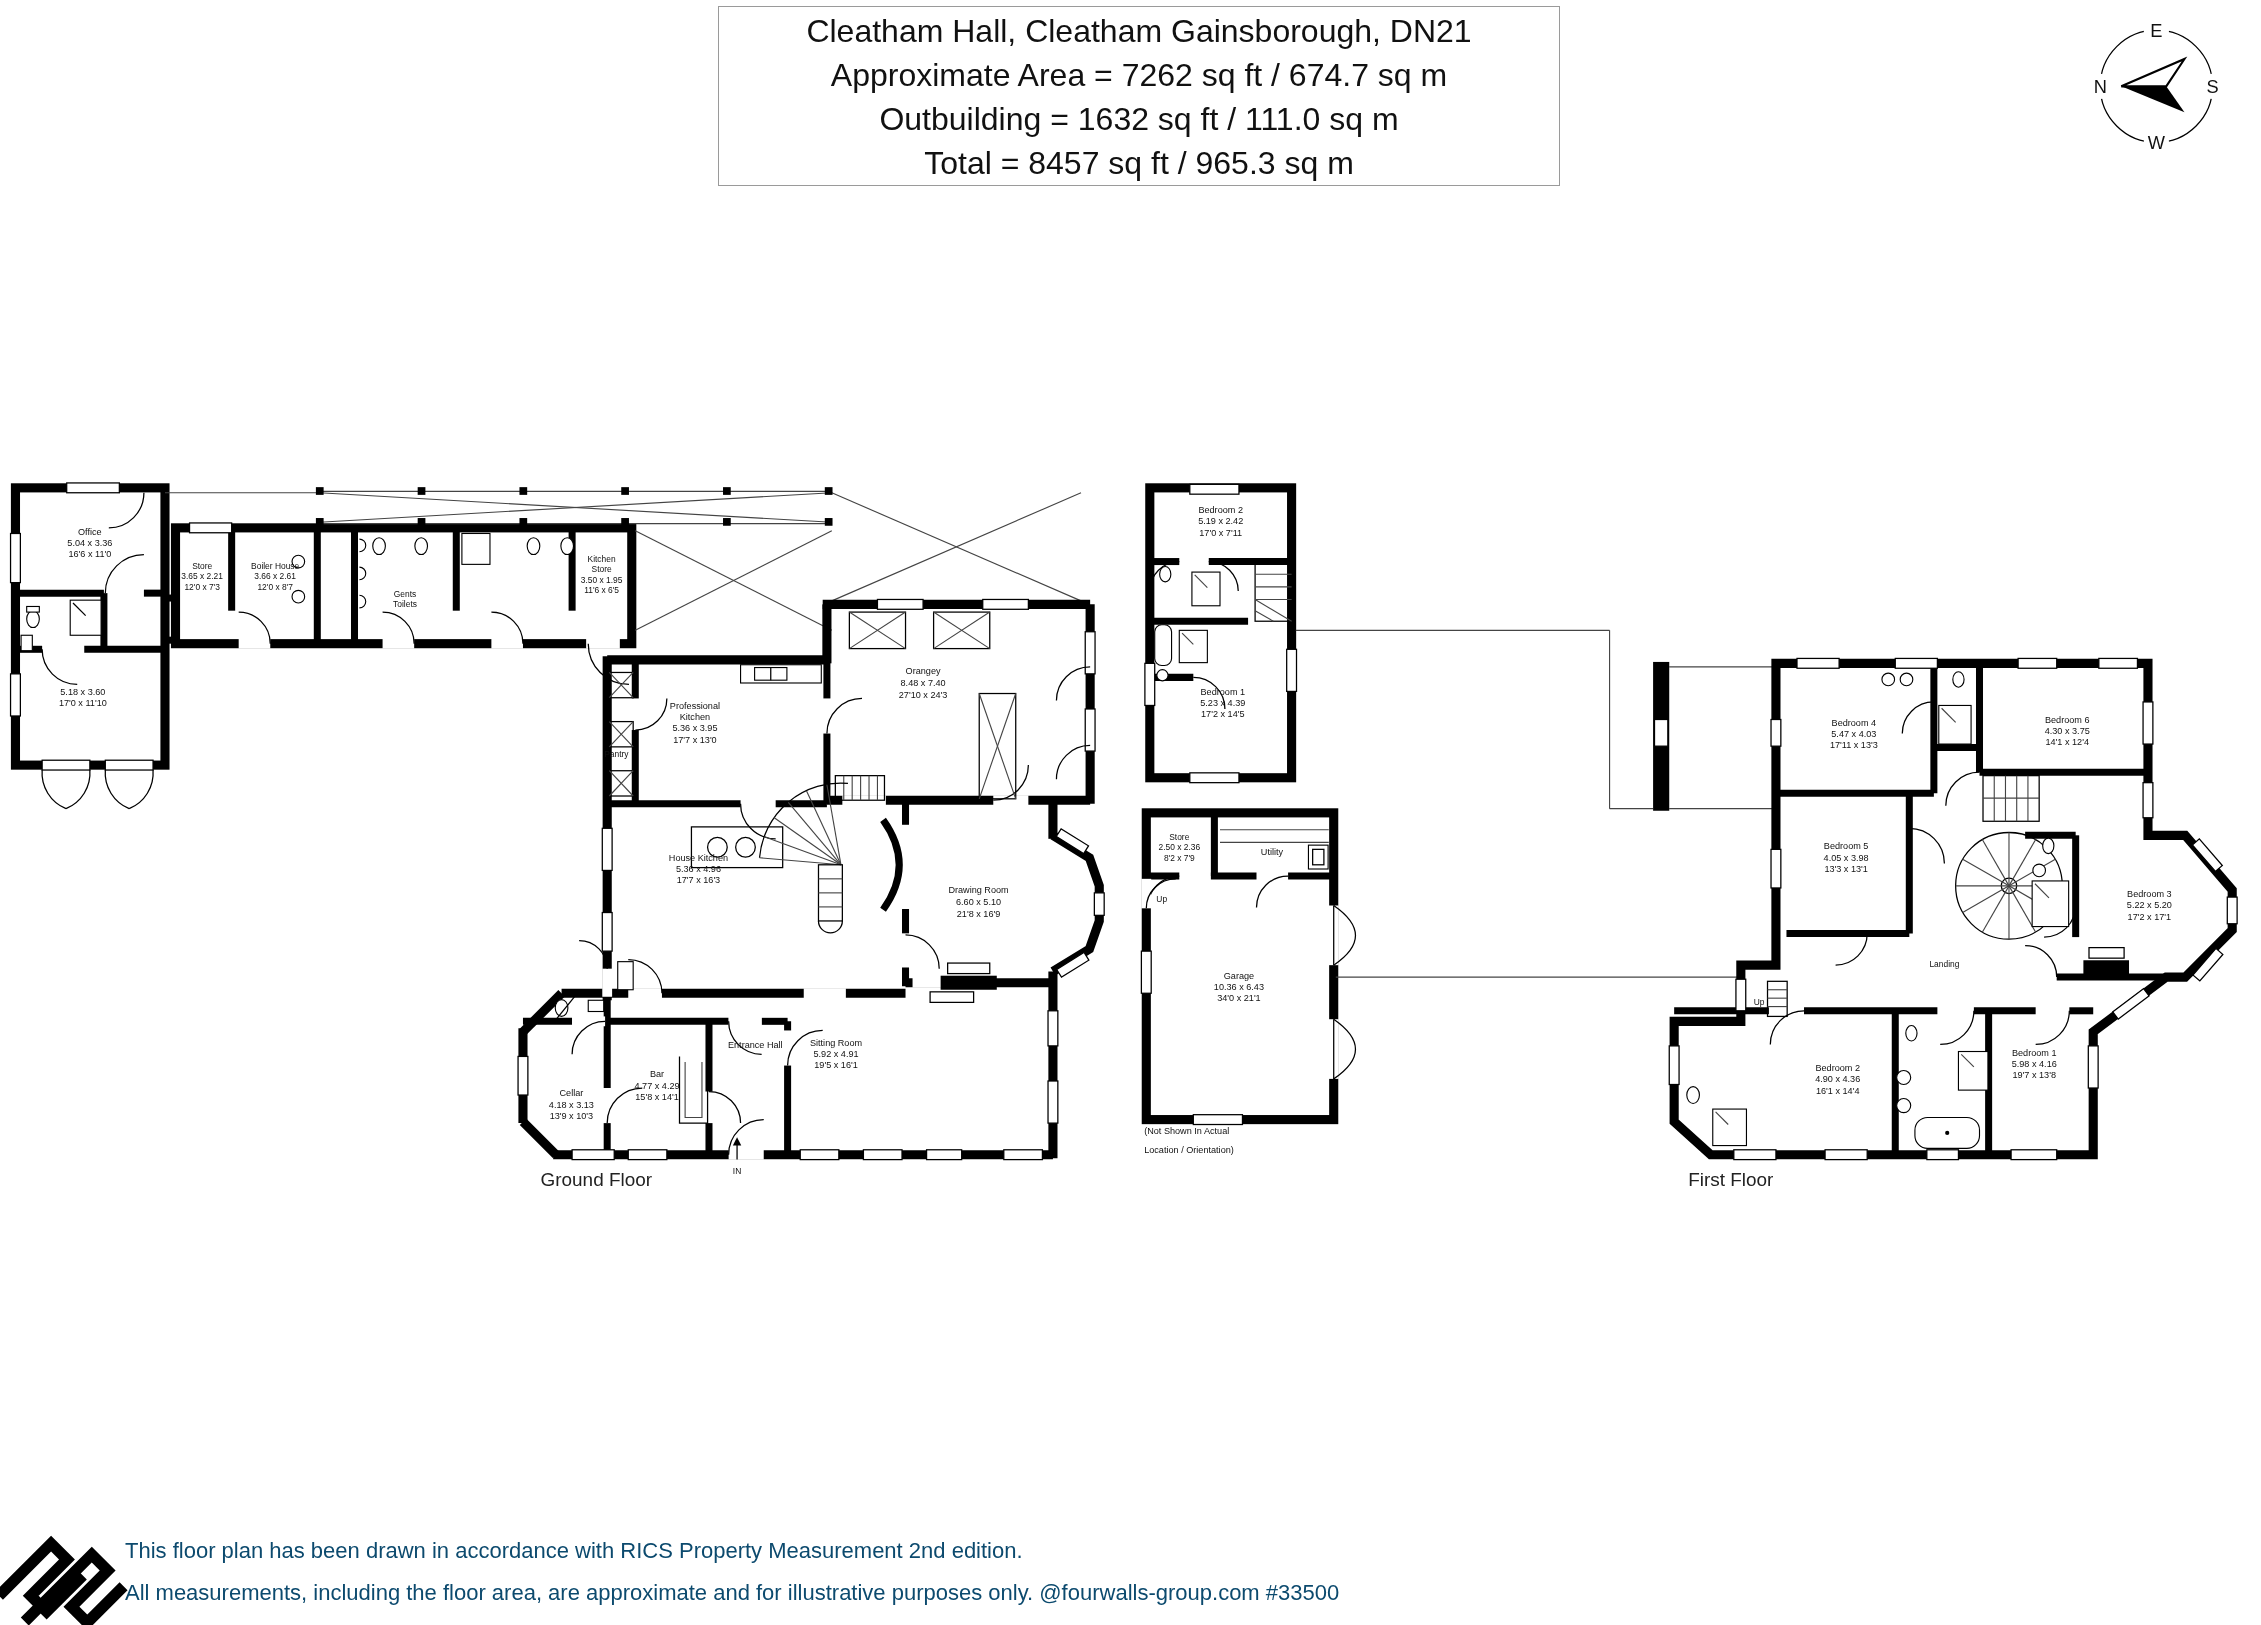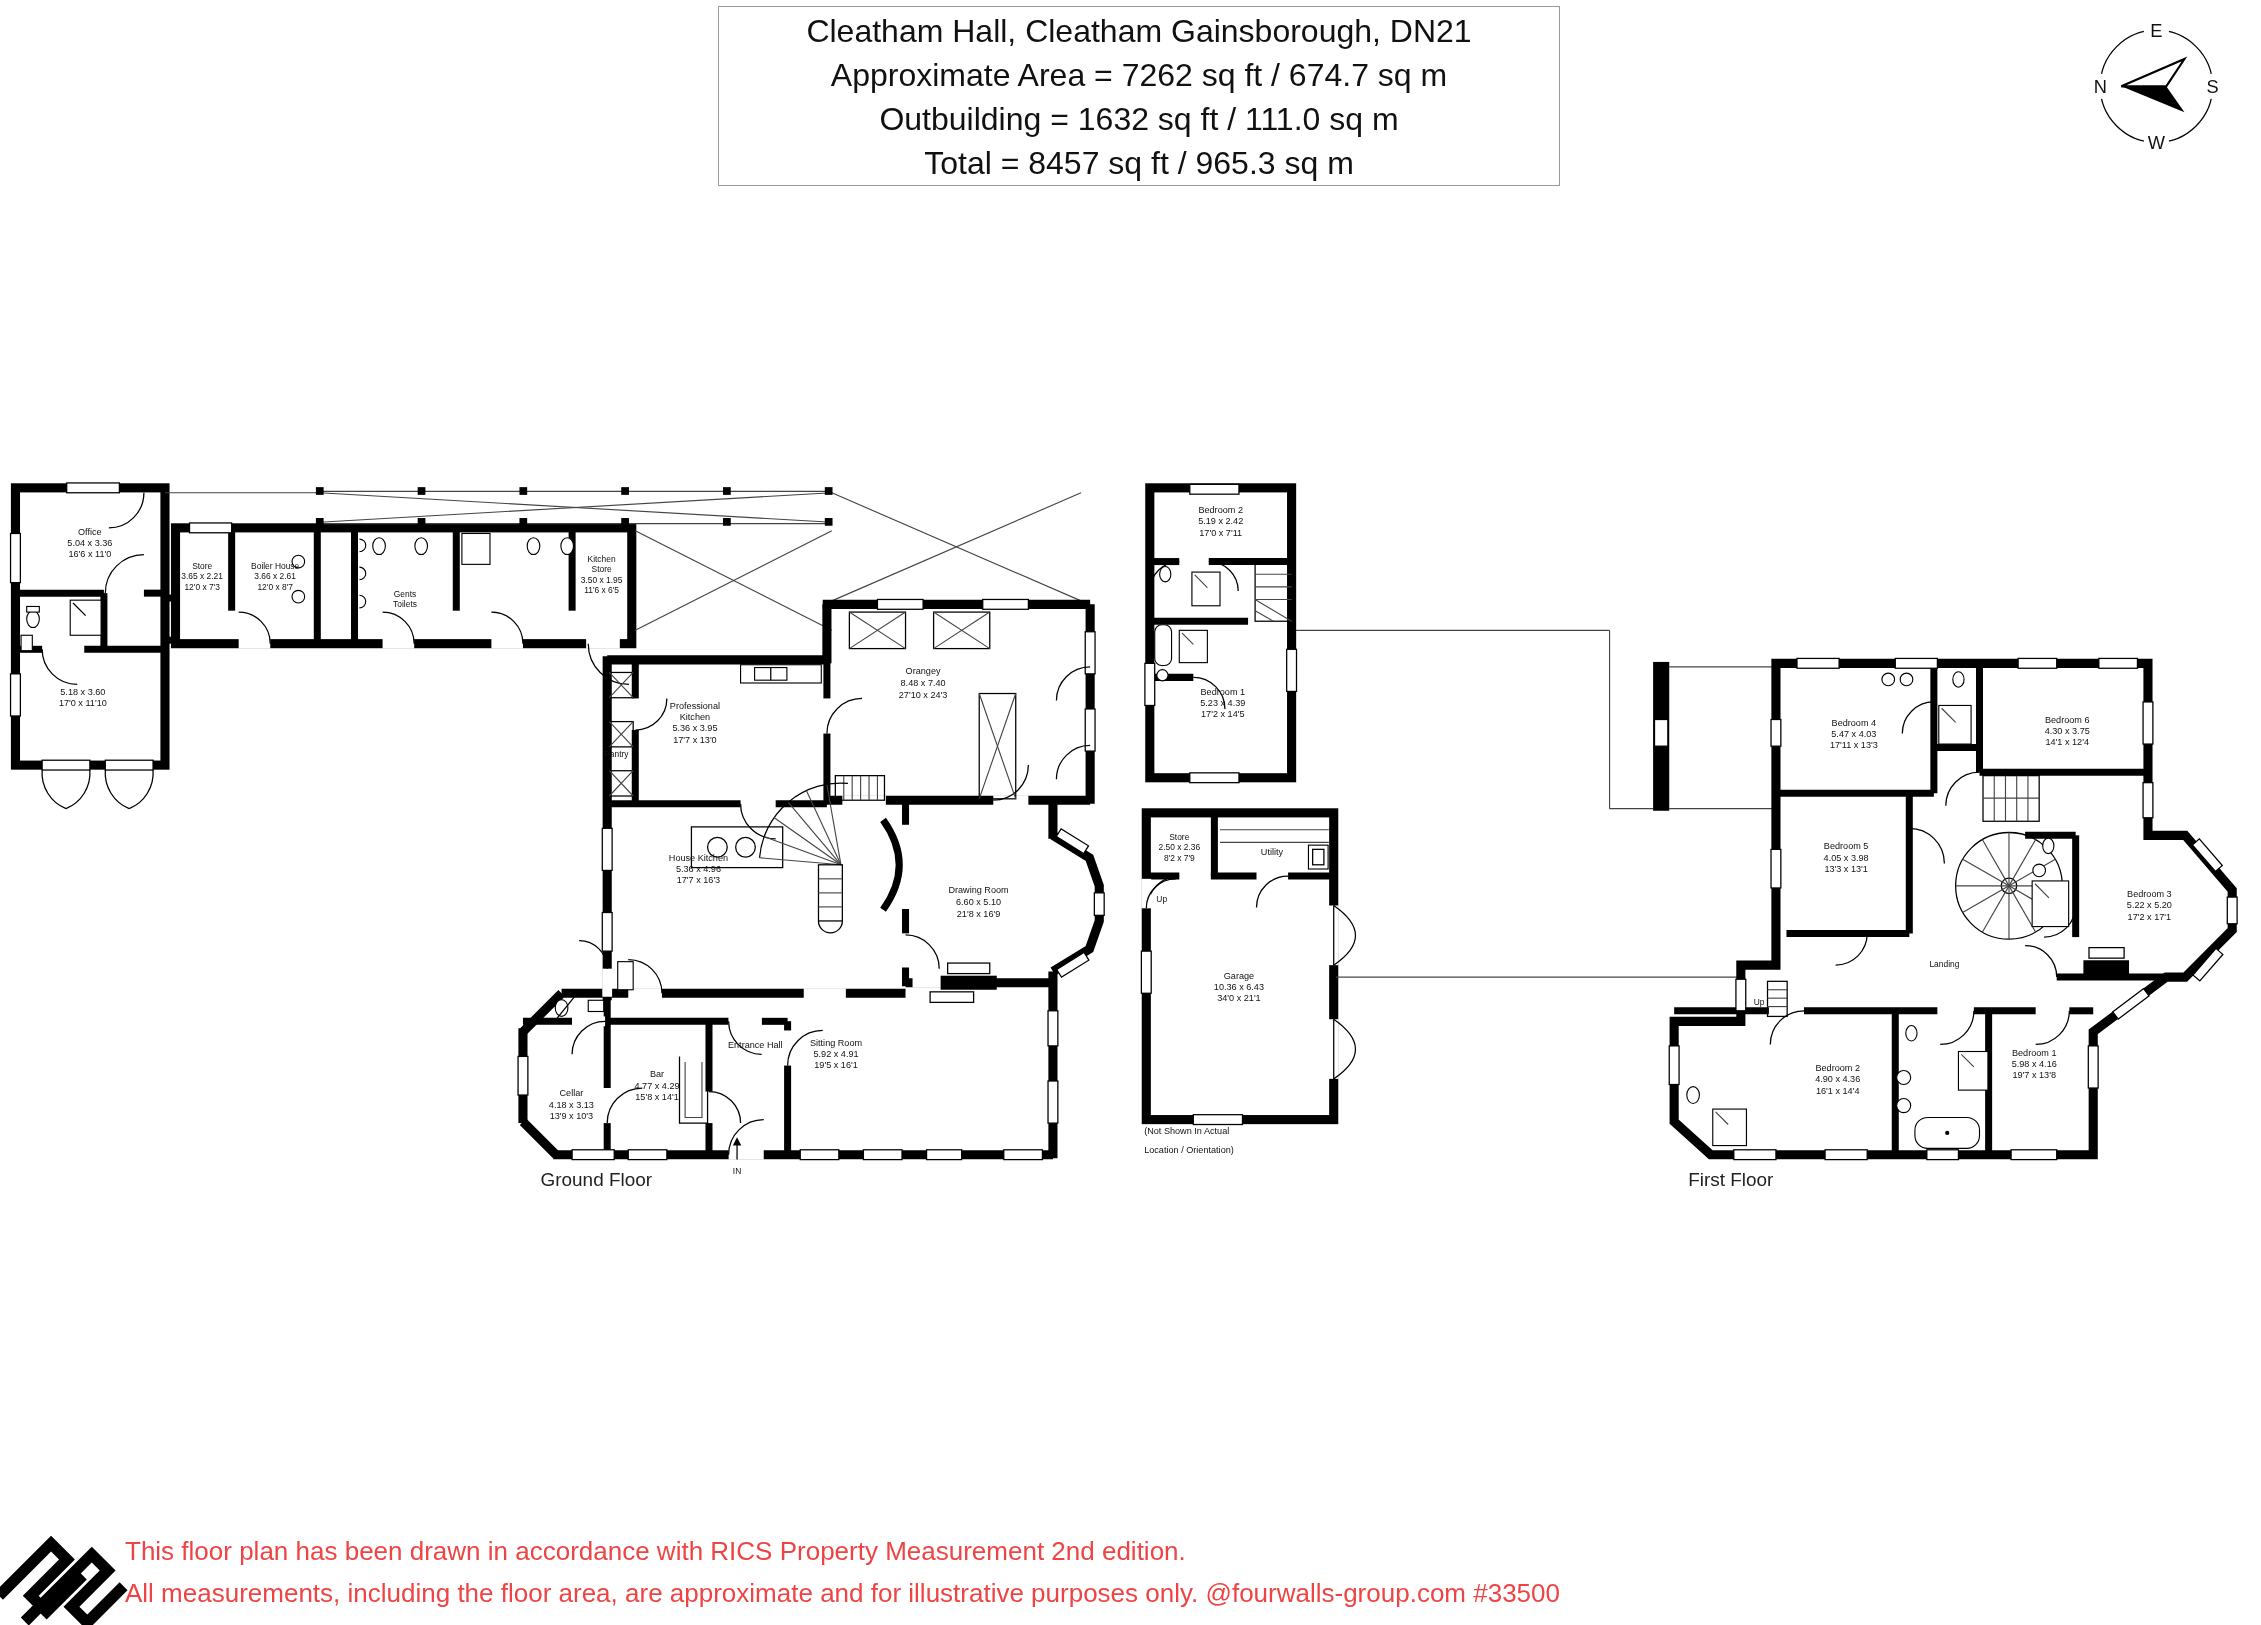--- a/index.html
+++ b/index.html
@@ -16,21 +16,21 @@
   .blk{fill:#000;stroke:none;}
   .lbl{font-size:13px;fill:#111;text-anchor:middle;}
   .lbls{font-size:12px;fill:#111;text-anchor:middle;}
   .flr{font-size:27px;fill:#222;text-anchor:start;}
   .note{font-size:13px;fill:#111;text-anchor:start;}
   .cmp{font-size:26px;fill:#111;text-anchor:middle;}
   #title-box{position:absolute;left:718px;top:5.6px;width:840px;height:178px;border:1.4px solid #9a9a9a;background:#fff;
     display:flex;flex-direction:column;justify-content:flex-end;text-align:center;}
   #title-box div{font-size:32px;line-height:44px;color:#111;}
   #footer{position:absolute;left:125px;top:1530px;width:1825px;}
-  #footer div{font-size:26px;color:#ef4444;line-height:42px;}
+  #footer div{font-size:22px;color:#0c4a6e;line-height:42px;}
 </style>
 </head>
 <body>
 
 <div id="title-box">
   <div>Cleatham Hall, Cleatham Gainsborough, DN21</div>
   <div>Approximate Area = 7262 sq ft / 674.7 sq m</div>
   <div>Outbuilding = 1632 sq ft / 111.0 sq m</div>
   <div>Total = 8457 sq ft / 965.3 sq m</div>
 </div>

